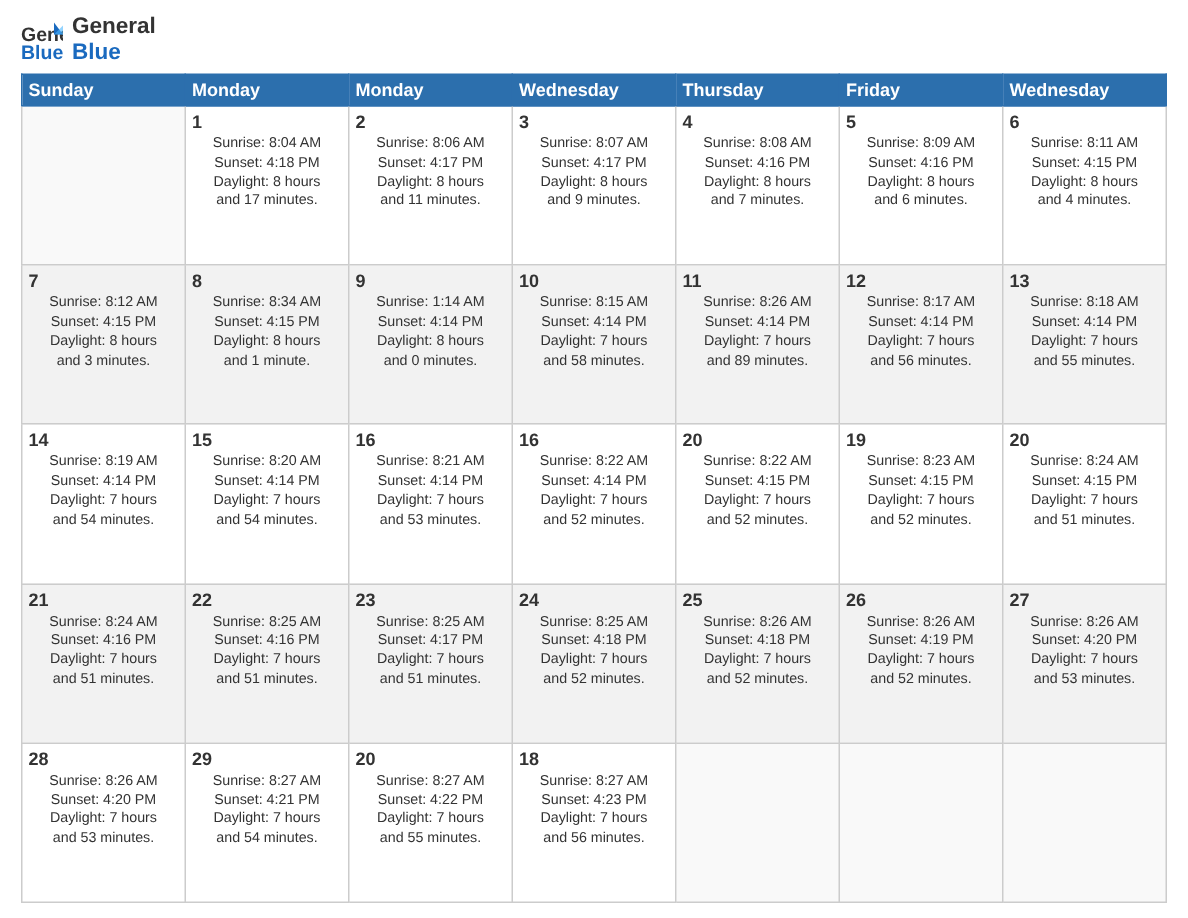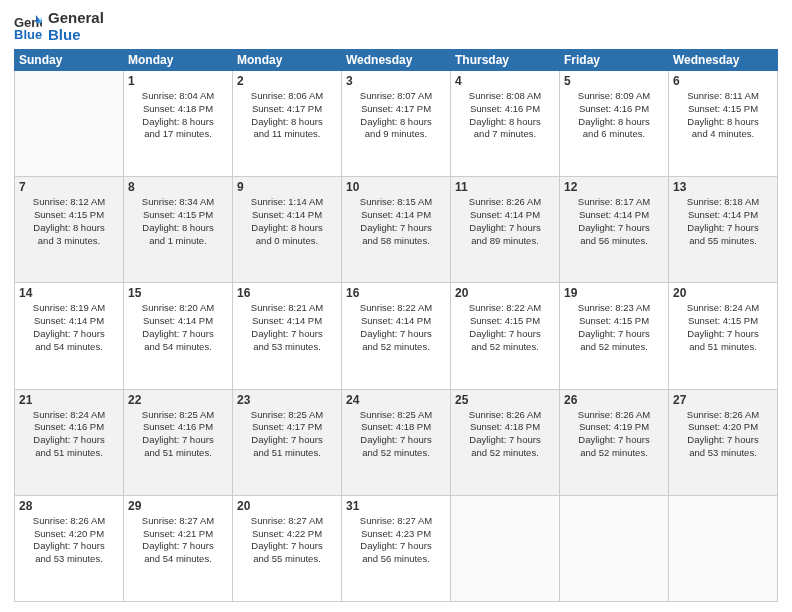--- a/index.html
+++ b/index.html
@@ -247,21 +247,21 @@
           </td>
           <td>
             <span class="day-num">29</span>
             <div class="day-info"><span>Sunrise: 8:27 AM</span><br><span>Sunset: 4:21 PM</span><br><span>Daylight: 7 hours</span><br><span>and 54 minutes.</span></div>
           </td>
           <td>
             <span class="day-num">20</span>
             <div class="day-info"><span>Sunrise: 8:27 AM</span><br><span>Sunset: 4:22 PM</span><br><span>Daylight: 7 hours</span><br><span>and 55 minutes.</span></div>
           </td>
           <td>
-            <span class="day-num">31</span>
+            <span class="day-num">18</span>
             <div class="day-info"><span>Sunrise: 8:27 AM</span><br><span>Sunset: 4:23 PM</span><br><span>Daylight: 7 hours</span><br><span>and 56 minutes.</span></div>
           </td>
           <td class="empty"></td>
           <td class="empty"></td>
           <td class="empty"></td>
         </tr>
       </tbody>
   </table>
 </div>
 

